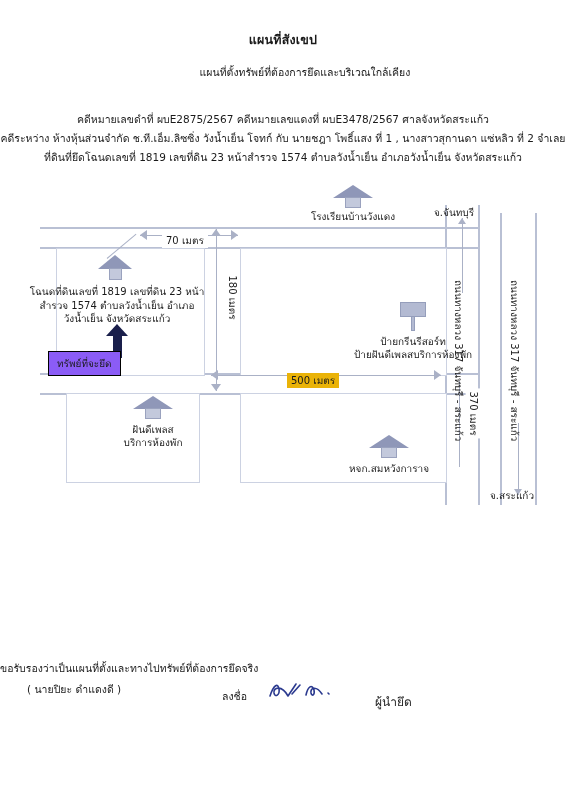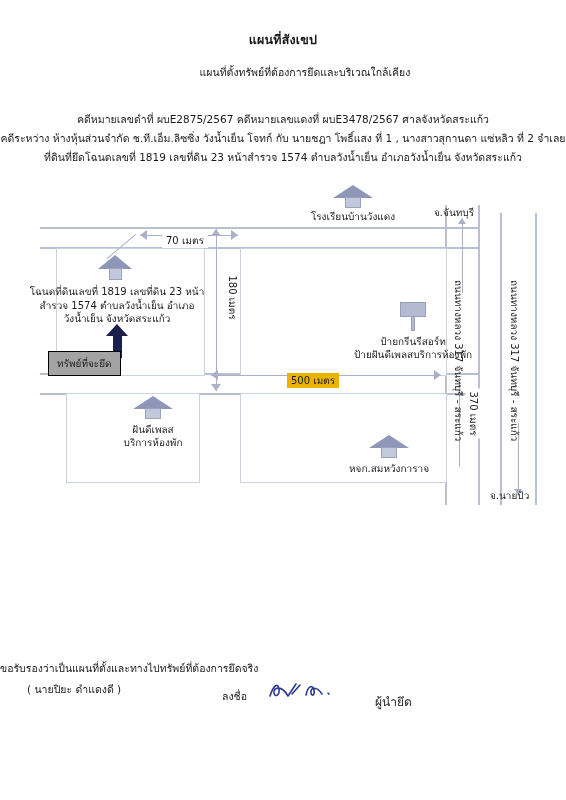--- a/index.html
+++ b/index.html
@@ -58,21 +58,21 @@
   .signpost{position:absolute;width:26px;height:30px;}
   .signpost .board{position:absolute;left:0;top:0;width:26px;height:15px;
     background:#b3bad2;border:1px solid #959ebb;box-sizing:border-box;}
   .signpost .post{position:absolute;left:11px;top:14px;width:4px;height:15px;
     background:#b3bad2;border:1px solid #959ebb;box-sizing:border-box;}
 
   .maplabel{position:absolute;font-size:10px;text-align:center;white-space:nowrap;line-height:1.35;}
   .maplabel.multi{white-space:normal;}
 
   
-  .seize-box{position:absolute;border:1.4px solid #000;background:#a3a3a3;
+  .seize-box{position:absolute;border:1.4px solid #000;background:#8b5cf6;
     font-size:10px;padding:4px 8px;text-align:center;white-space:nowrap;}
   .seize-arrow{position:absolute;width:22px;height:34px;}
   .seize-arrow .shaft{position:absolute;left:7px;top:10px;width:9px;height:24px;background:#1a1f4b;}
   .seize-arrow .head{position:absolute;left:0;top:0;width:0;height:0;
     border-left:11px solid transparent;border-right:11px solid transparent;
     border-bottom:12px solid #1a1f4b;}
 
   
   .leader{position:absolute;background:#aab1c6;height:1px;transform-origin:left center;}
 
@@ -195,21 +195,21 @@
     </div>
     <div class="dirarrow" style="left:513px;top:238px;width:10px;height:72px;">
       <div class="shaft"></div>
       <div class="head down"></div>
     </div>
 
     <div class="vroad-name" style="left:466px;top:95px;transform:rotate(90deg);">ถนนทางหลวง 317  จันทบุรี - สระแก้ว</div>
     <div class="vroad-name" style="left:522px;top:95px;transform:rotate(90deg);">ถนนทางหลวง 317  จันทบุรี - สระแก้ว</div>
 
     <div class="ticklabel" style="left:434px;top:20px;">จ.จันทบุรี</div>
-    <div class="ticklabel" style="left:490px;top:303px;">จ.นายป้ว</div>
+    <div class="ticklabel" style="left:490px;top:303px;">จ.สระแก้ว</div>
 
   </div>
 
   <div class="ftr cert">ขอรับรองว่าเป็นแผนที่ตั้งและทางไปทรัพย์ที่ต้องการยึดจริง</div>
   <div class="sign-label">ลงชื่อ</div>
 
   <svg class="signature" viewBox="0 0 100 30">
     <path d="M8 20 C12 8, 16 7, 17 13 C18 19, 13 22, 12 17 C11 11, 20 9, 26 20
              M26 20 L34 8 M30 18 L38 9
              M44 19 C46 10, 50 8, 52 14 C53 19, 50 21, 49 17 C48 12, 54 9, 60 18

